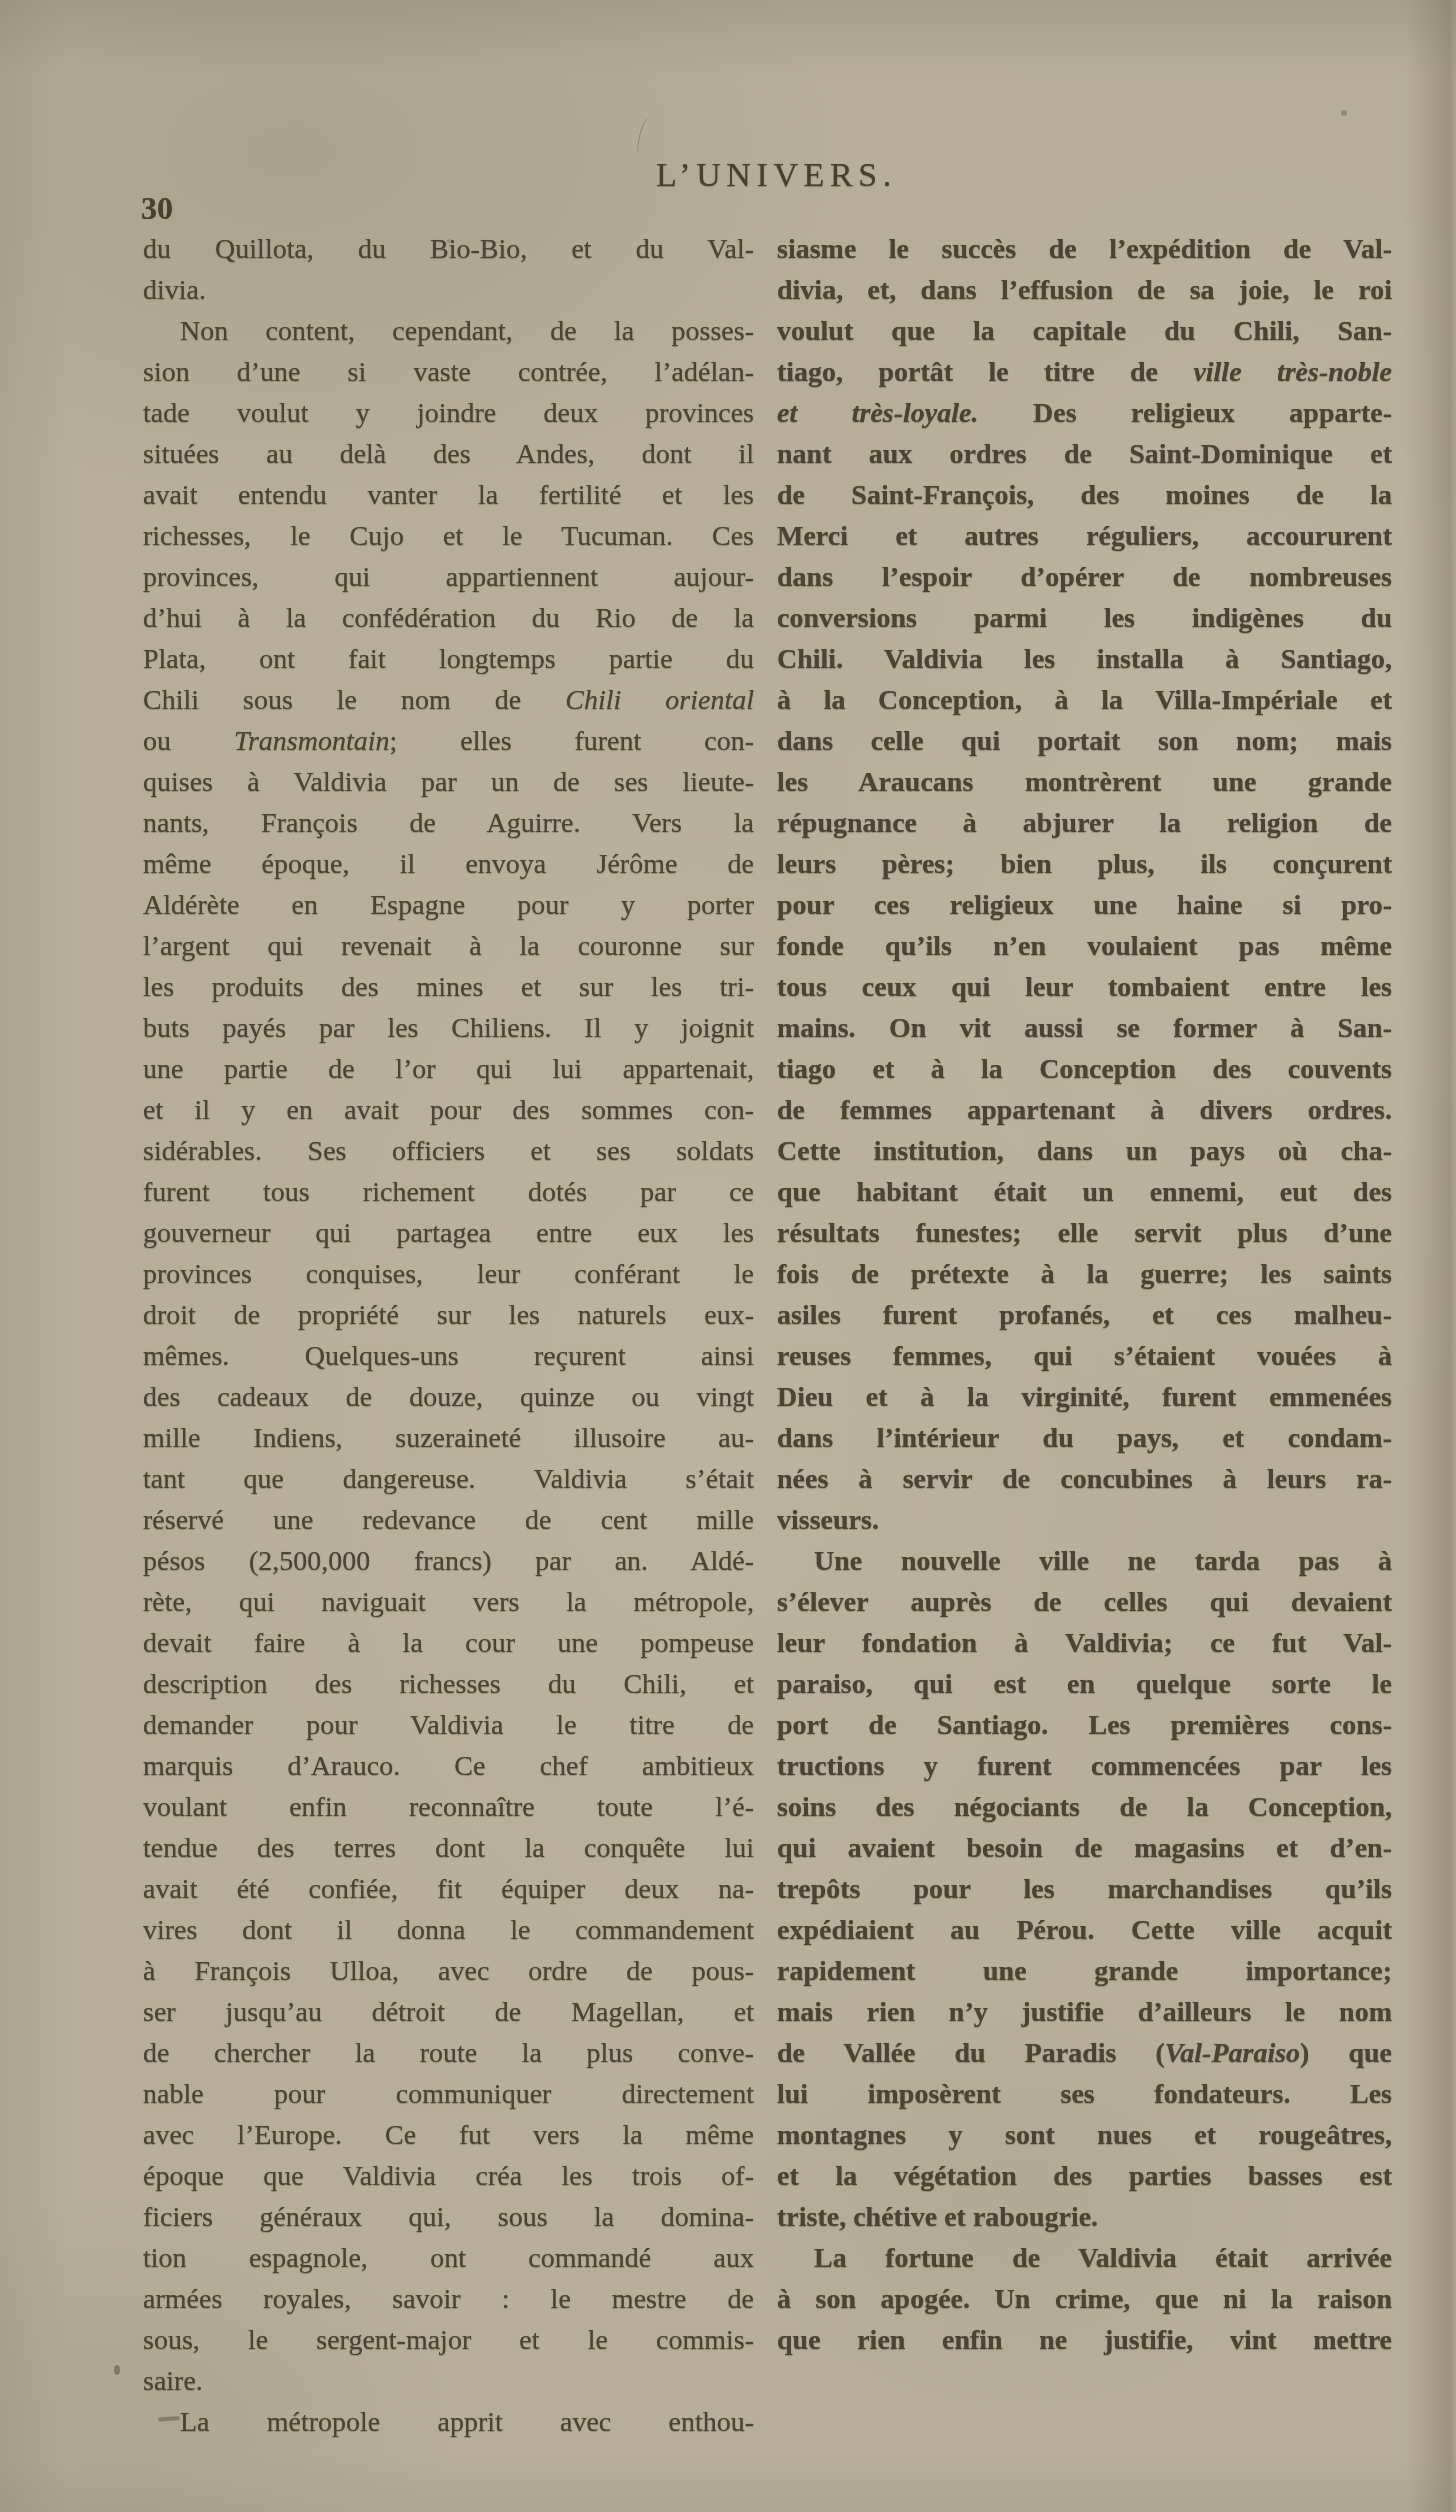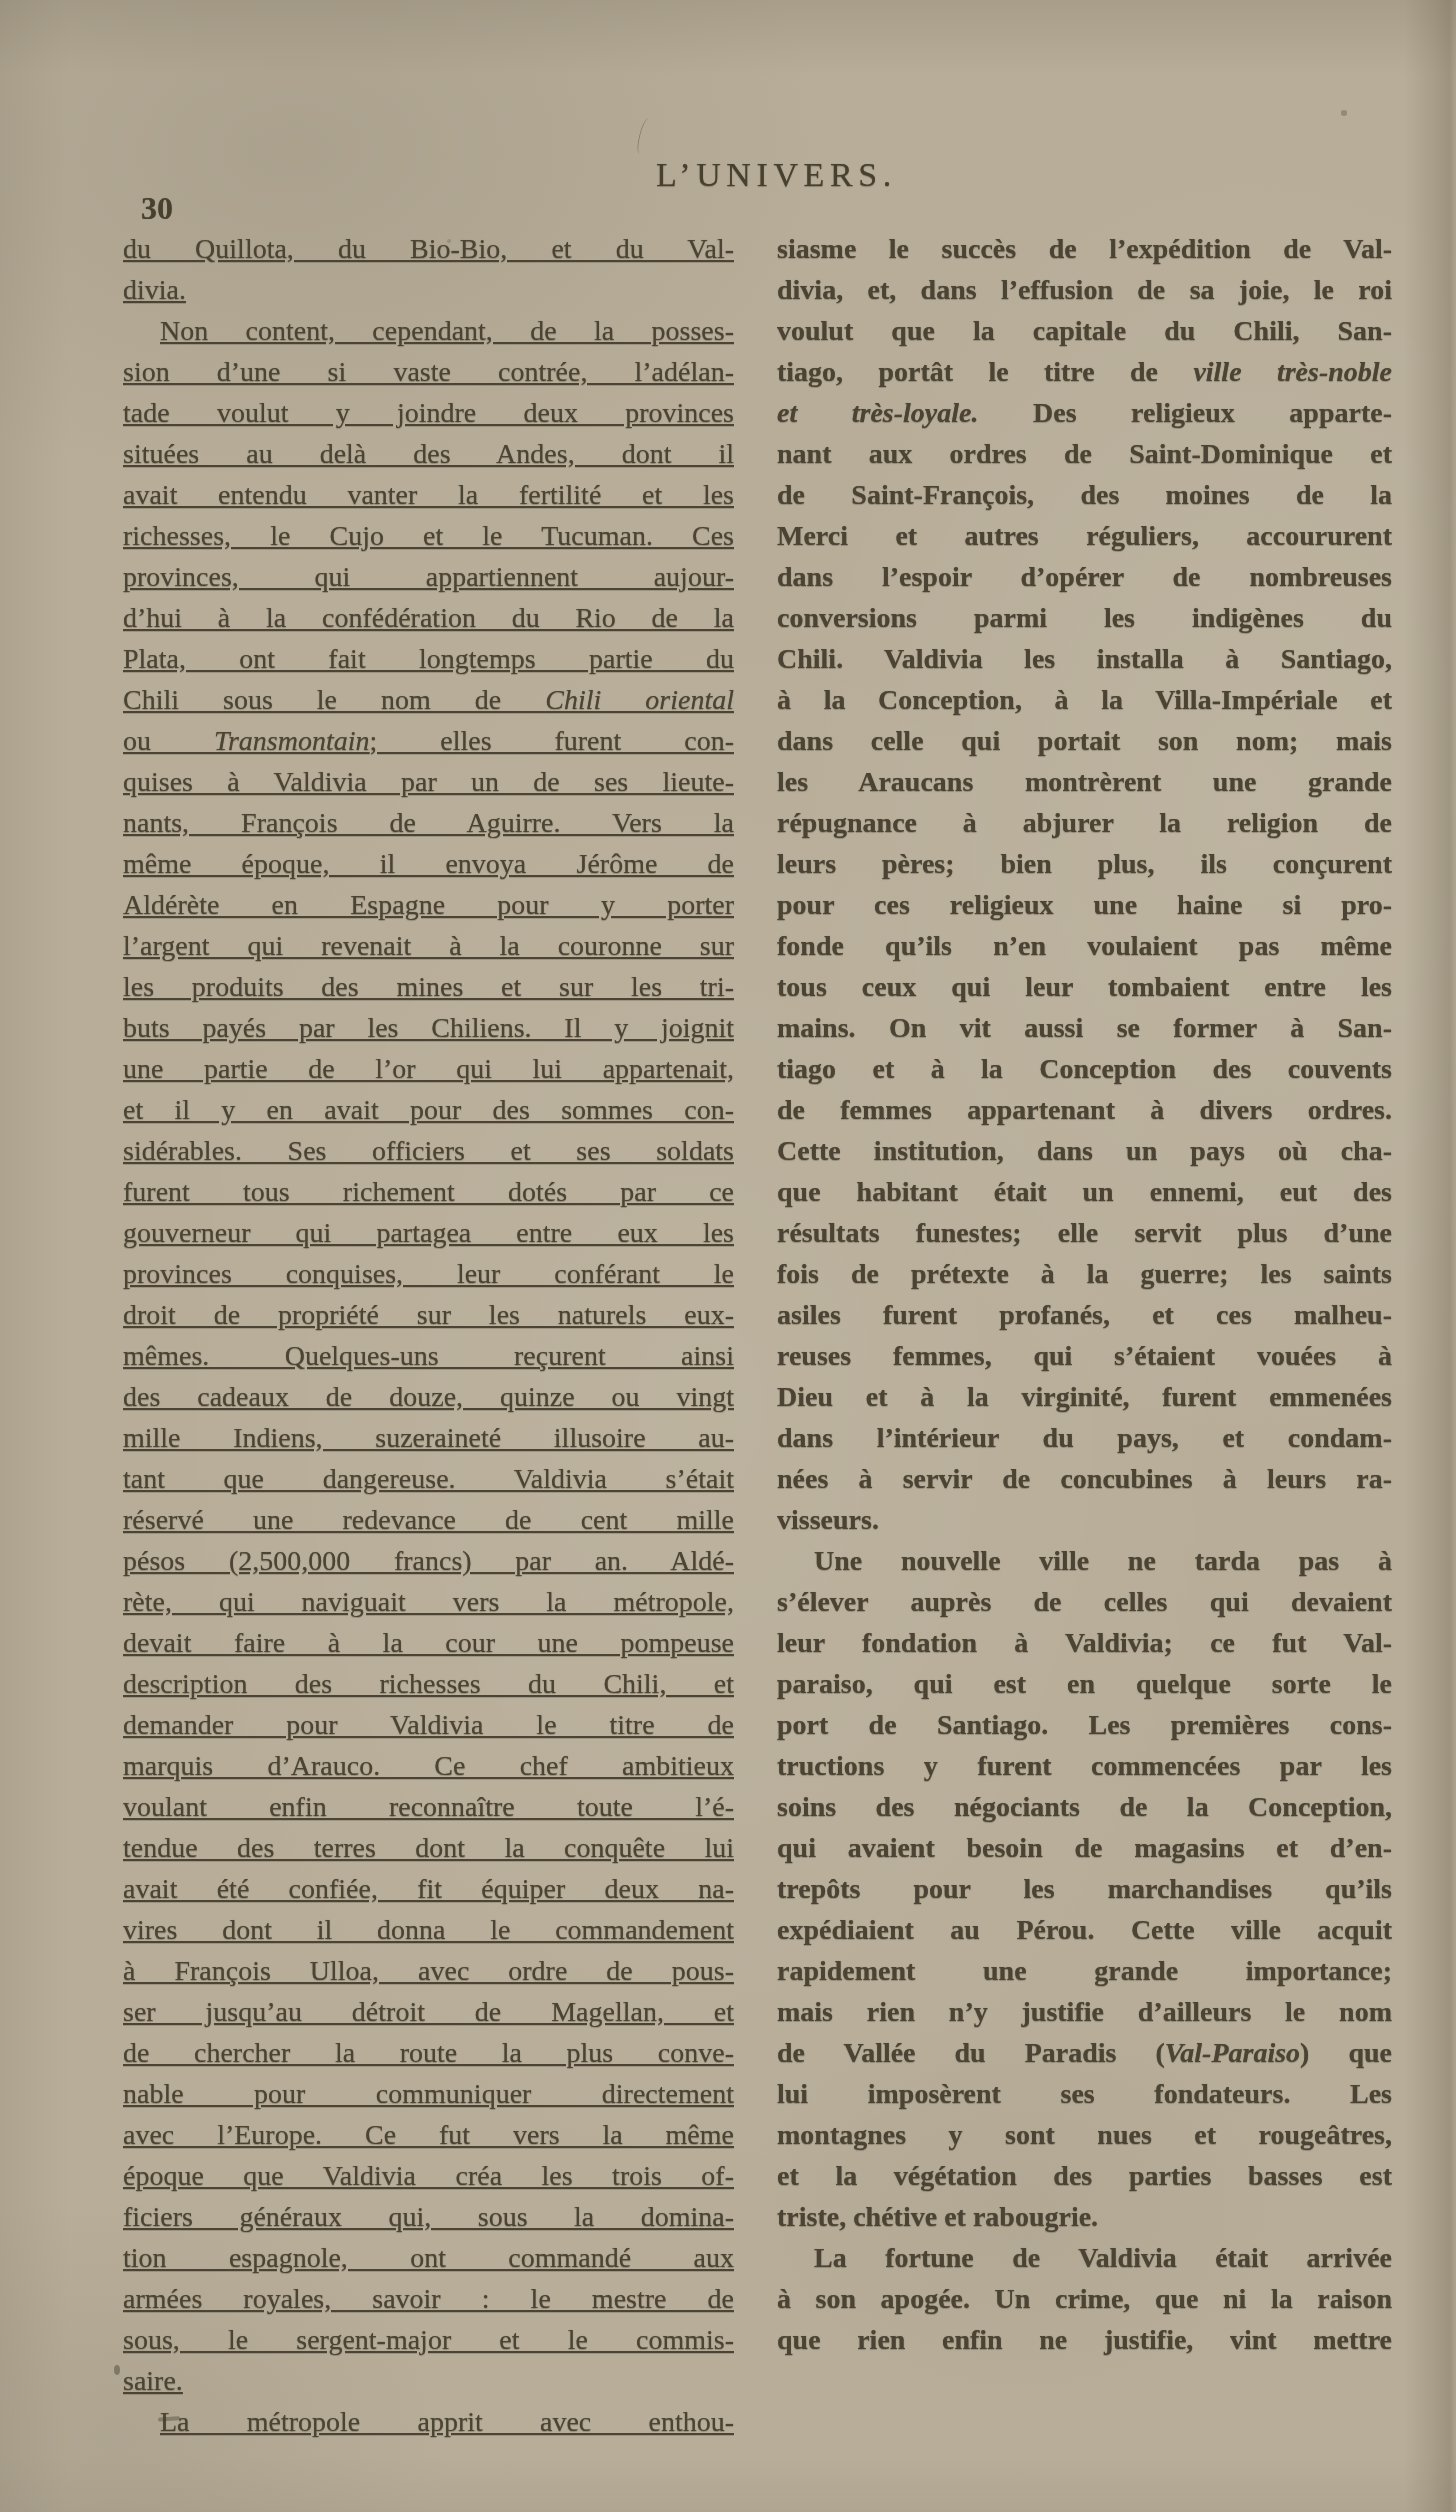--- a/index.html
+++ b/index.html
@@ -36,21 +36,21 @@
   .runhead{
     position:absolute;left:656px;top:156px;
     font-size:34px;letter-spacing:5.6px;color:#47402f;
     text-shadow:0 0.8px 0.8px rgba(71,64,47,0.35), 0 0 0.8px rgba(71,64,47,0.55);
   }
   .col{
     position:absolute;top:228px;color:#4b4434;
     font-size:28px;line-height:41px;
     text-shadow:0 0.8px 0.8px rgba(75,66,48,0.30), 0 0 0.8px rgba(75,66,48,0.50);
   }
-  .col-left{left:123px;width:611px;text-decoration:underline;}
+  .col-left{left:143px;width:611px;}
   .col-right{left:777px;width:615px;font-weight:bold;}
   .line{text-align:justify;text-align-last:justify;height:41px;overflow:visible;}
   .line.no-fill{text-align-last:left;}
   .line.indent{padding-left:37px;}
   .it{font-style:italic;}
   .speck{position:absolute;background:rgba(70,62,46,0.45);border-radius:50%;}
   .speck.s1{left:114px;top:2365px;width:6.4px;height:10.4px;}
   .speck.s2{left:1341px;top:110px;width:5.6px;height:5.6px;opacity:.7;}
   .speck.s3{left:447px;top:239px;width:4px;height:4px;opacity:.5;}
   .dash-mark{

